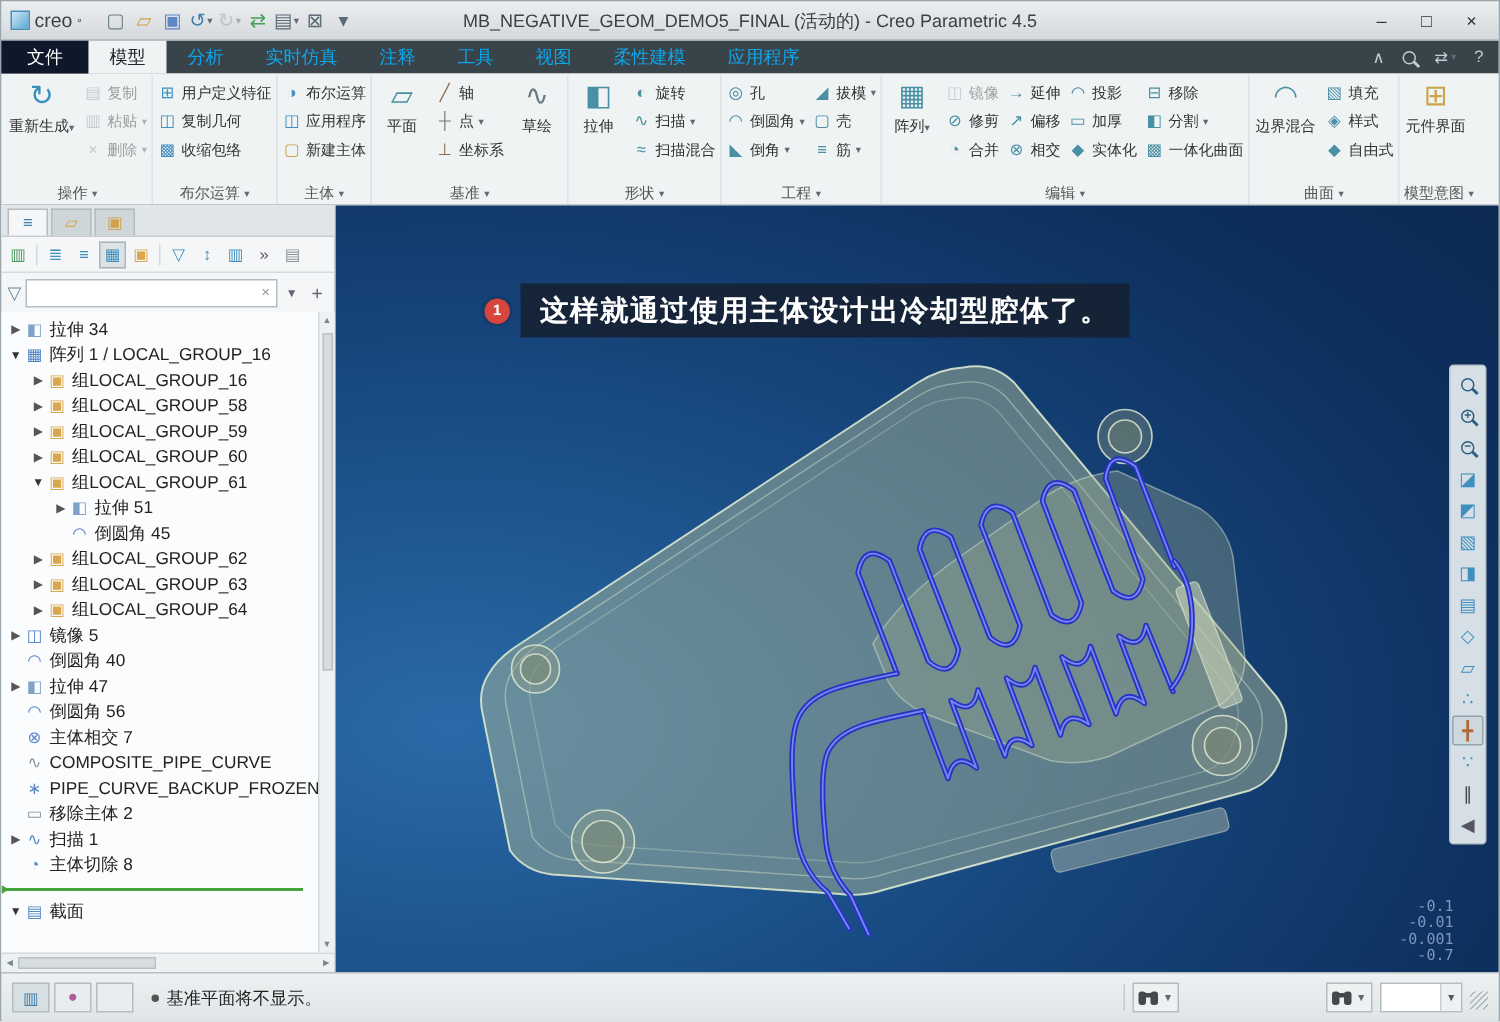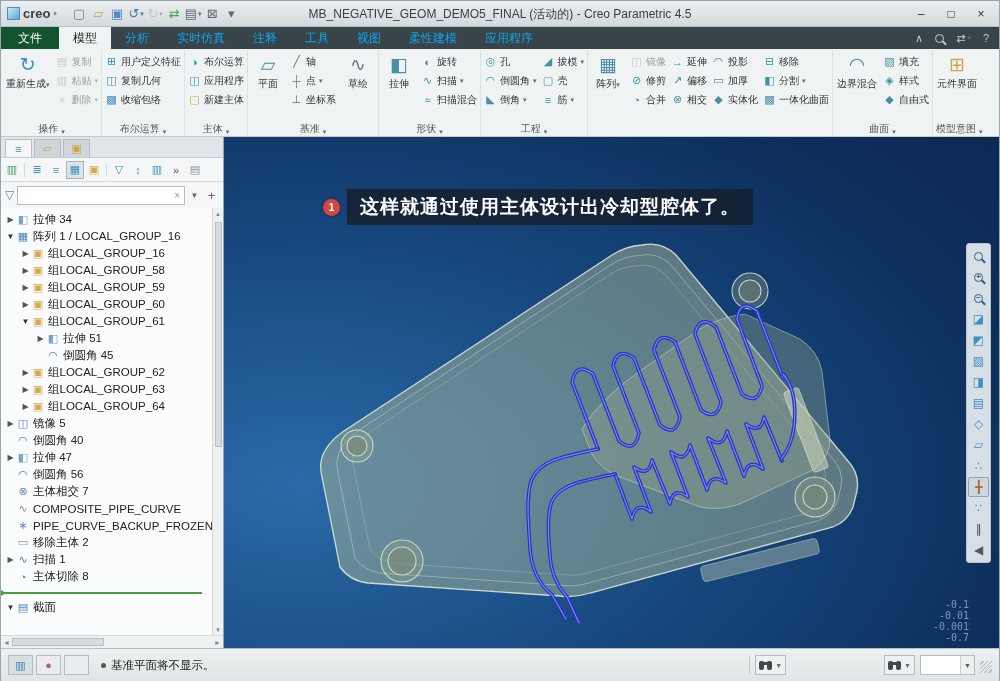--- a/index.html
+++ b/index.html
@@ -2,45 +2,45 @@
 <html><head>
 <meta charset="utf-8">
 <style>
   *{box-sizing:border-box;margin:0;padding:0}
   html,body{width:1000px;height:681px;overflow:hidden;font-family:"Liberation Sans","DejaVu Sans",sans-serif;background:#fff}
   .window{position:relative;width:1000px;height:681px;border:1px solid #9aa6ad;background:#e8ebed}
 
   
   .titlebar{position:relative;height:26px;display:flex;align-items:center;padding:0 6px;gap:4px;
     background:linear-gradient(#eceeef,#d4d9dc);border-bottom:1px solid #b8bfc3}
-  .logo{display:flex;align-items:baseline;gap:3px;font-weight:bold;color:#3a3f44;font-size:13px;z-index:2}
+  .logo{display:flex;align-items:baseline;gap:3px;font-weight:normal;color:#3a3f44;font-size:13px;z-index:2}
   .logo .sq{width:13px;height:13px;align-self:center;background:linear-gradient(135deg,#cde8f4,#5aa7d0);border:1px solid #4a90b8}
   .logo sup{font-size:8px}
   .qat{display:flex;align-items:center;gap:2px;margin-left:10px;z-index:2}
   .qbtn{height:18px;min-width:17px;display:flex;align-items:center;justify-content:center;font-size:13px}
   .qbtn .dd{font-size:7px;color:#667;margin-left:1px}
   .title{position:absolute;left:0;right:0;top:0;height:26px;display:flex;align-items:center;justify-content:center;
     font-size:12px;color:#3a3f44;pointer-events:none;z-index:1}
   .winbtns{margin-left:auto;display:flex;gap:6px;z-index:2}
   .wbtn{width:24px;height:17px;display:flex;align-items:center;justify-content:center;font-size:12px;color:#333}
 
   
   .tabbar{height:22px;background:#39434a;display:flex;align-items:stretch}
-  .ftab{background:#14532d;color:#fff;padding:0 17px;display:flex;align-items:center;font-size:12px}
+  .ftab{background:#0f172a;color:#fff;padding:0 17px;display:flex;align-items:center;font-size:12px}
   .tab{color:#0ea5e9;padding:0 14px;display:flex;align-items:center;font-size:12px}
   .tab.active{background:#f0f3f4;color:#20262a}
   .tabbar-right{margin-left:auto;display:flex;align-items:center;gap:12px;padding-right:10px;color:#c2ccd2;font-size:11px}
   .tabbar-right .ticn{display:flex;align-items:center;gap:2px}
 
   
   .ribbon{height:88px;background:#f0f3f4;border-bottom:1px solid #c2c9cc;display:flex;padding:1px 1px 0;overflow:hidden}
   .rgroup{display:flex;flex-direction:column;padding:0 3px;flex:none}
   .rgroup+.rgroup{border-left:1px solid #dde2e4}
   .rcells{flex:1;display:flex;align-items:flex-start;gap:5px;padding-top:2px}
-  .rlabel{height:15px;display:flex;align-items:flex-end;justify-content:center;gap:3px;font-size:10px;color:#555}
+  .rlabel{height:15px;display:flex;align-items:center;justify-content:center;gap:3px;font-size:10px;color:#555}
   .rbig{display:flex;flex-direction:column;align-items:center;min-width:34px;padding:2px 1px 0;gap:1px;font-size:10px;color:#333;text-align:center}
   .rbig .bicon{font-size:19px;line-height:22px}
   .rcol{display:flex;flex-direction:column}
   .rsmall{display:flex;align-items:center;gap:3px;height:19px;font-size:10px;color:#333;white-space:nowrap}
   .rsmall .sicon{width:13px;font-size:11px;text-align:center;flex:none}
   .dd{font-size:7px;color:#667}
   .disabled{opacity:.45}
 
   
   .main{display:flex;height:511px}
@@ -421,20 +421,24 @@
               <span class="sicon"><span style="color: rgb(74, 144, 164);">◧</span></span>
               <span>分割</span>
               <span class="dd">▾</span>
             </div>
             <div class="rsmall">
               <span class="sicon"><span style="color: rgb(74, 144, 164);">▩</span></span>
               <span>一体化曲面</span>
             </div>
           </div>
         </div>
+        <div class="rlabel">
+          <span>编辑</span>
+          <span class="dd">▾</span>
+        </div>
       </div>
       <div class="rgroup">
         <div class="rcells">
           <div class="rbig">
             <div class="bicon"><span style="color: rgb(74, 144, 164);">◠</span></div>
             <div><span>边界混合</span></div>
           </div>
           <div class="rcol">
             <div class="rsmall">
               <span class="sicon"><span style="color: rgb(74, 144, 164);">▧</span></span>

